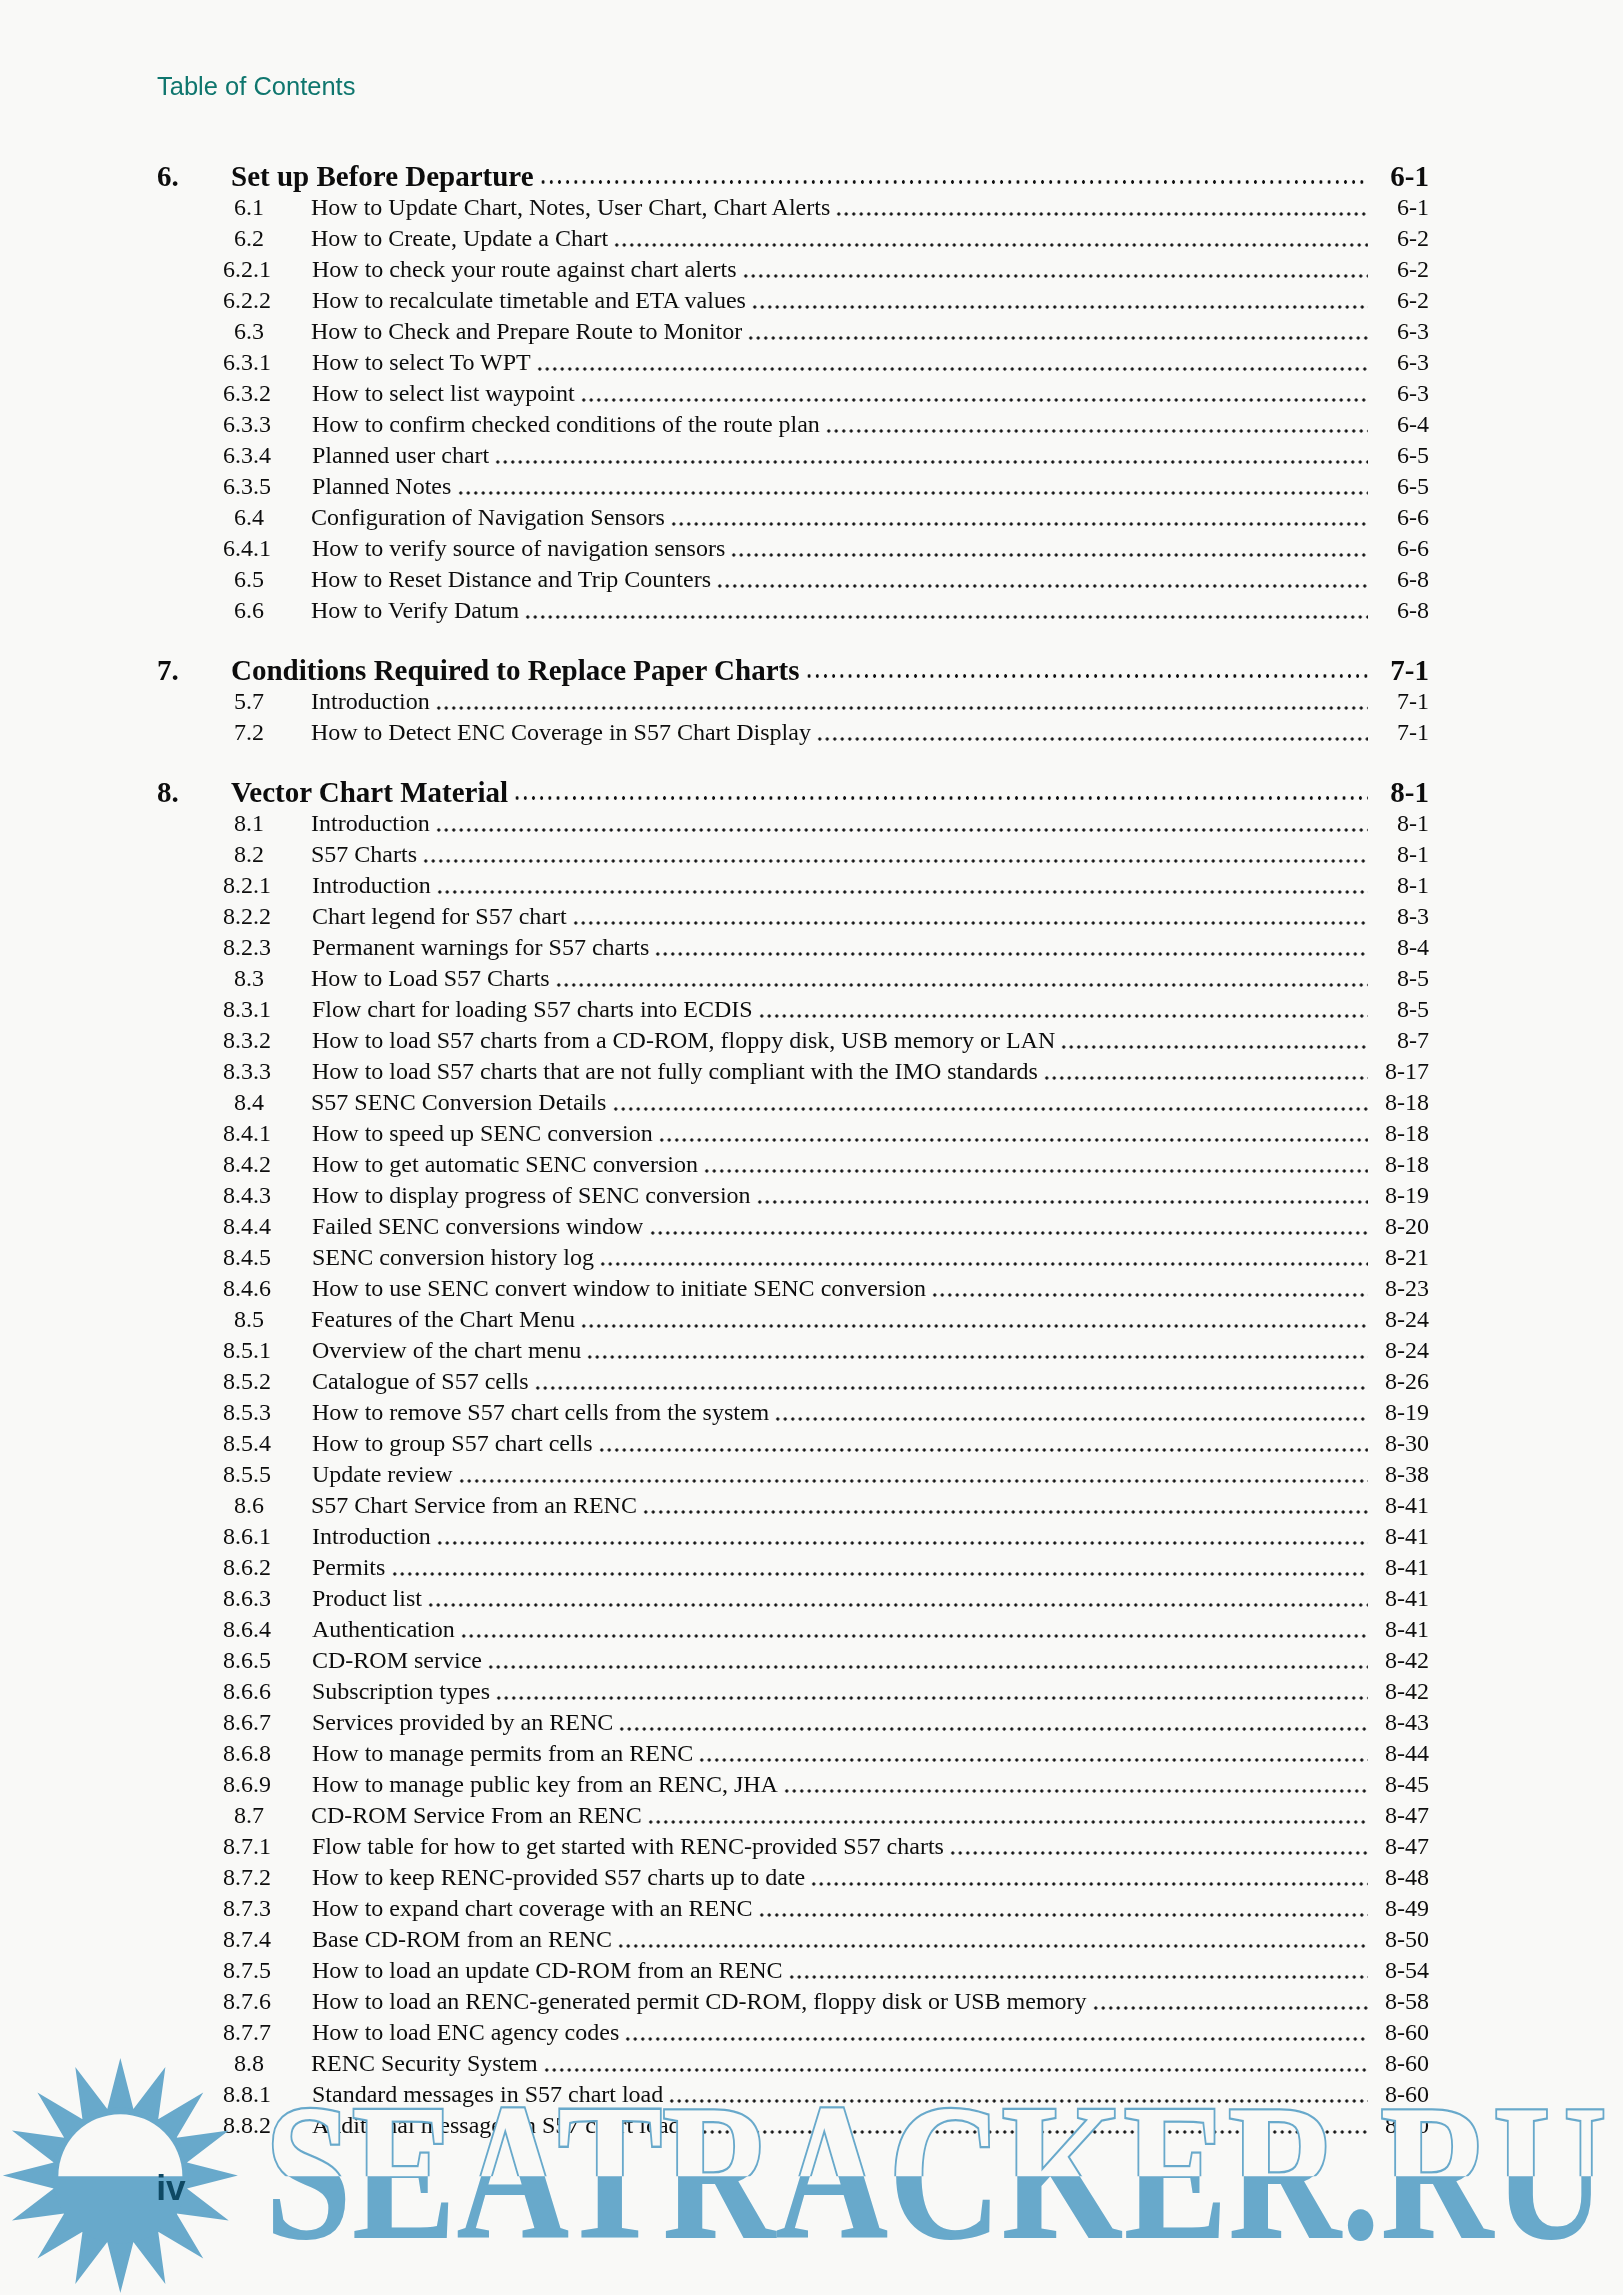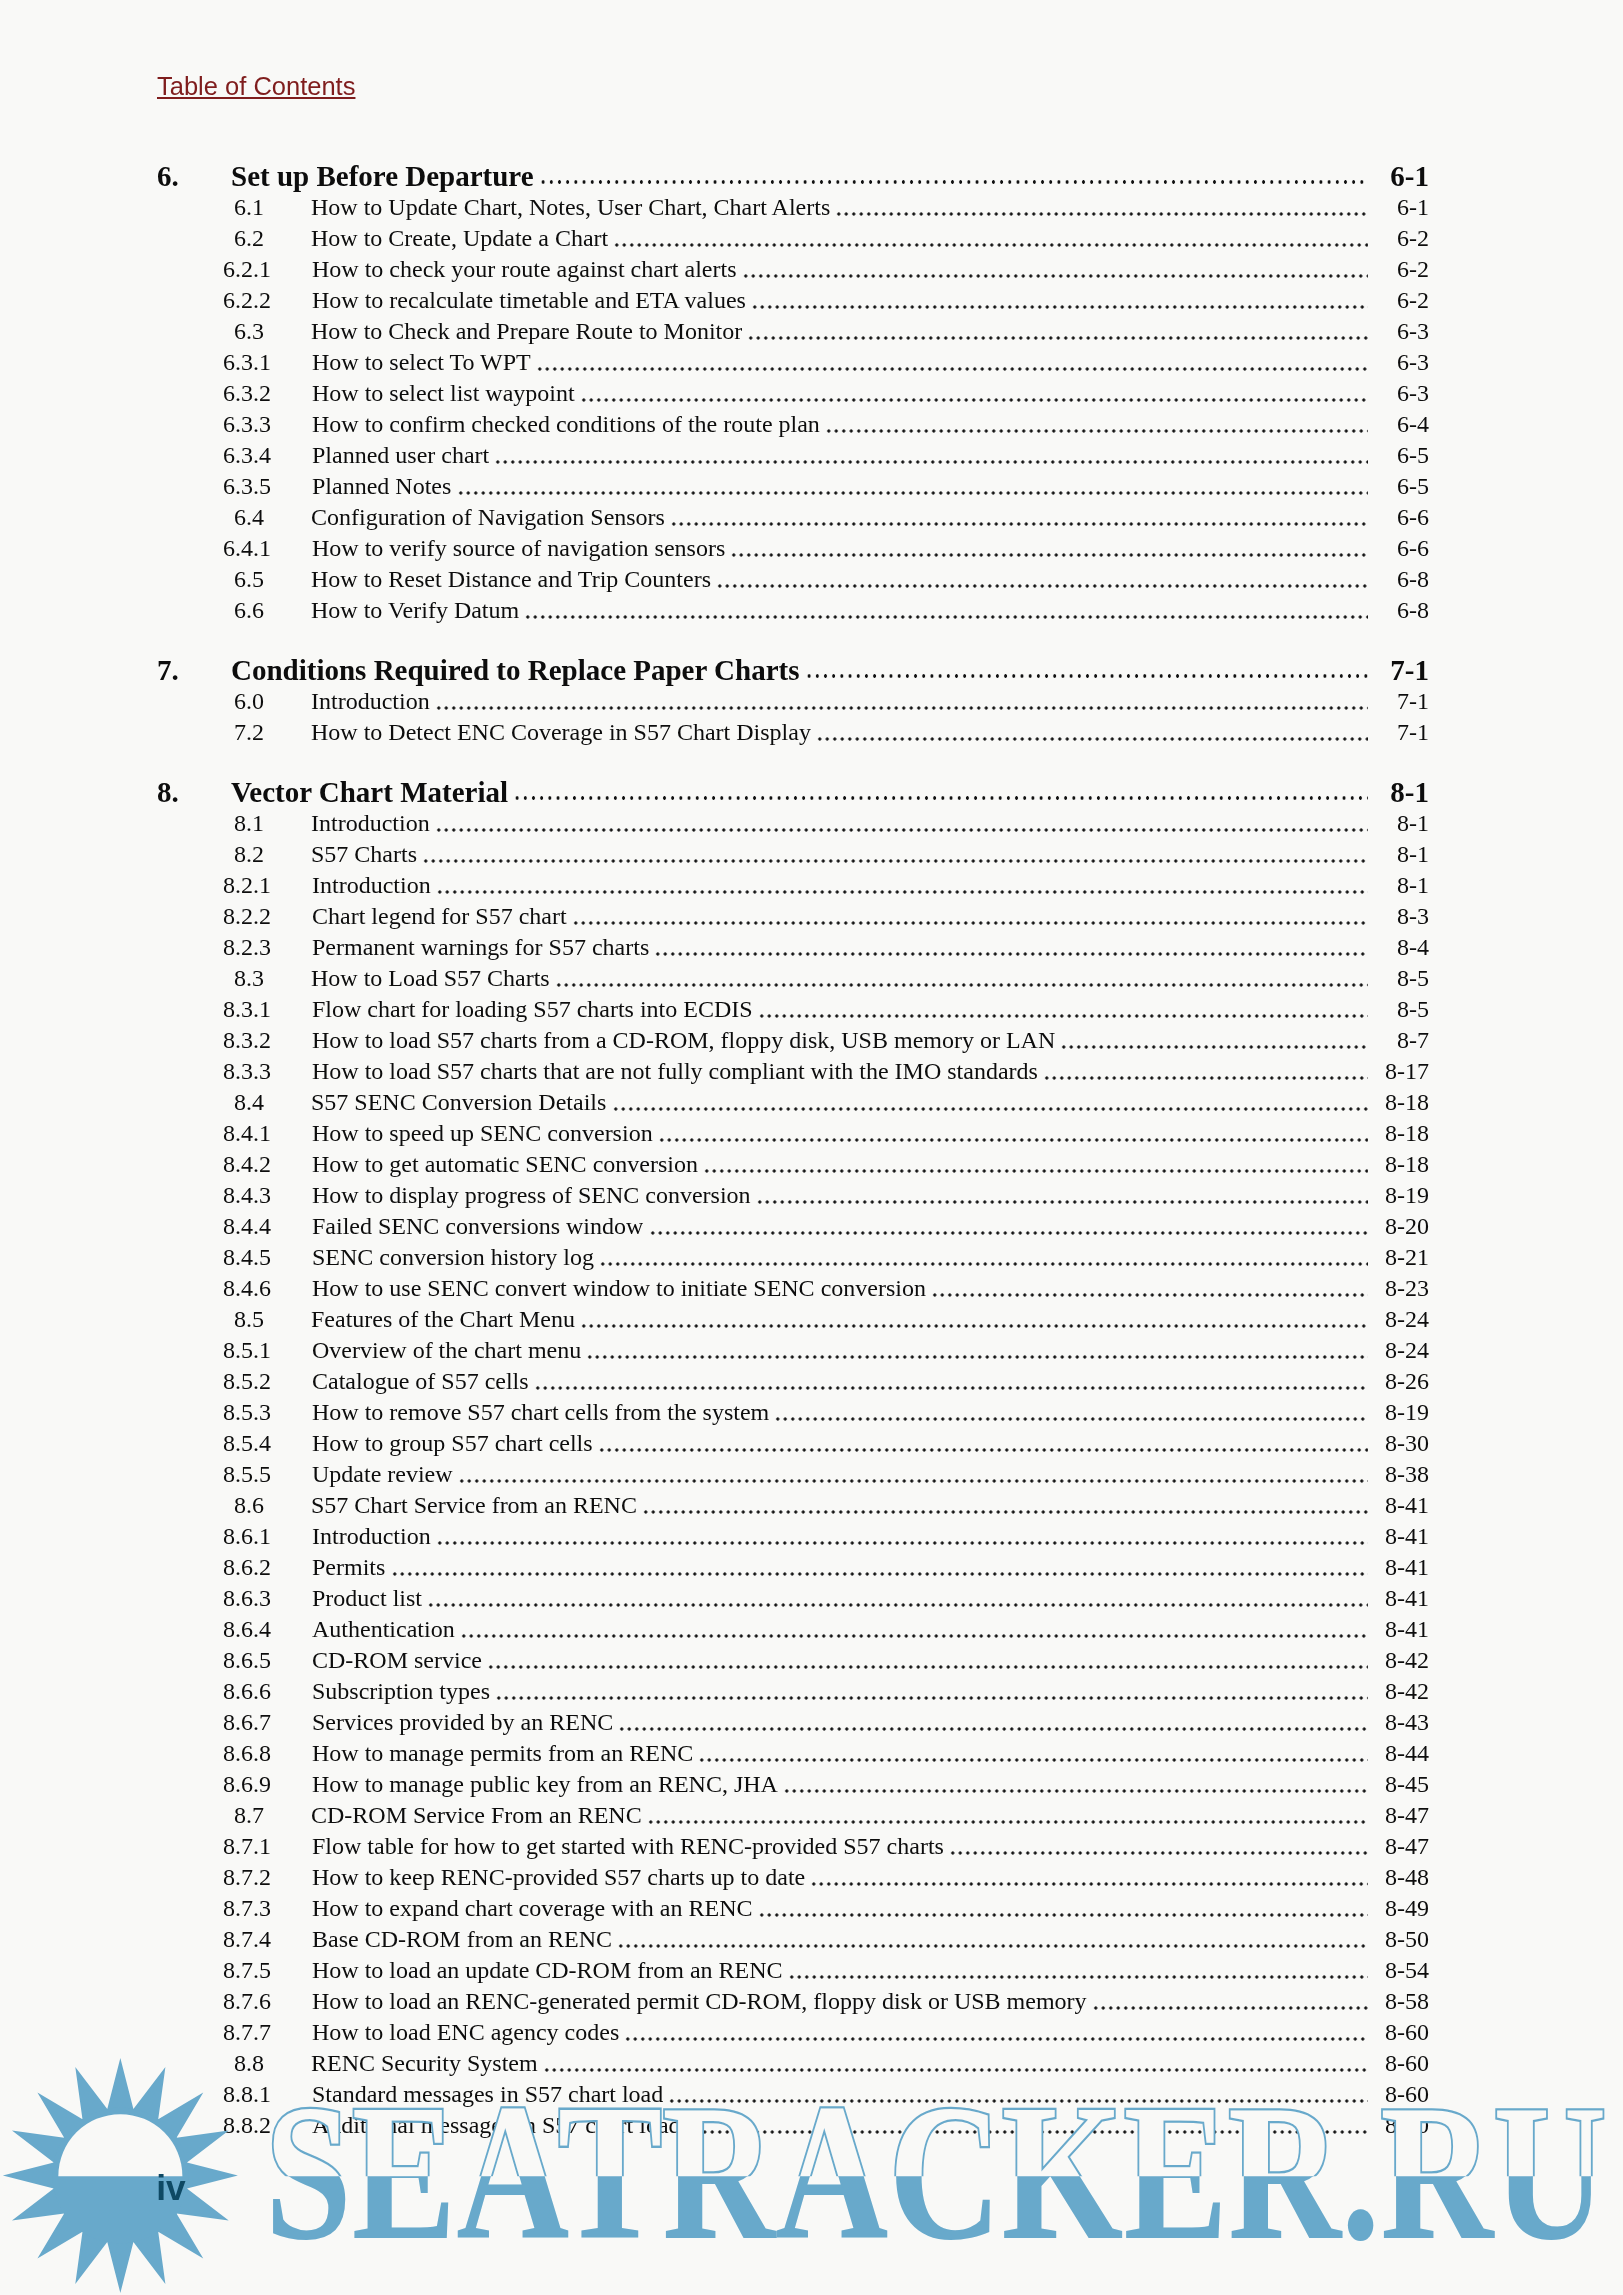--- a/index.html
+++ b/index.html
@@ -5,21 +5,21 @@
   html,body { margin:0; padding:0; background:#e8e8e8; }
   .page {
     position:relative; width:1623px; height:2295px;
     background:#f9f9f7; overflow:hidden;
     font-family:"Liberation Serif","DejaVu Serif",serif;
     color:#0d0d0d;
   }
   .header {
     position:absolute; left:157px; top:72px;
     font-family:"Liberation Sans","DejaVu Sans",sans-serif;
-    font-size:25.5px; color:#7f1d1d; white-space:nowrap;text-decoration:underline;
+    font-size:25.5px; color:#0f766e; white-space:nowrap;
   }
   .toc { position:absolute; left:157px; right:194px; top:161px; }
   .toc-section + .toc-section { margin-top:29px; }
   .row {
     display:flex; align-items:baseline;
     height:31px; line-height:31px;
     font-size:24px; white-space:nowrap;
   }
   .row .num   { flex:0 0 auto; }
   .row .title { flex:0 1 auto; overflow:hidden; }
@@ -149,21 +149,21 @@
         </div>
       </div>
       <div class="toc-section">
         <div class="row lvl1">
           <span class="num">7.</span>
           <span class="title">Conditions Required to Replace Paper Charts</span>
           <span class="leader"></span>
           <span class="page-num">7-1</span>
         </div>
         <div class="row lvl2">
-          <span class="num">6.0</span>
+          <span class="num">5.7</span>
           <span class="title">Introduction</span>
           <span class="leader"></span>
           <span class="page-num">7-1</span>
         </div>
         <div class="row lvl2">
           <span class="num">7.2</span>
           <span class="title">How to Detect ENC Coverage in S57 Chart Display</span>
           <span class="leader"></span>
           <span class="page-num">7-1</span>
         </div>

